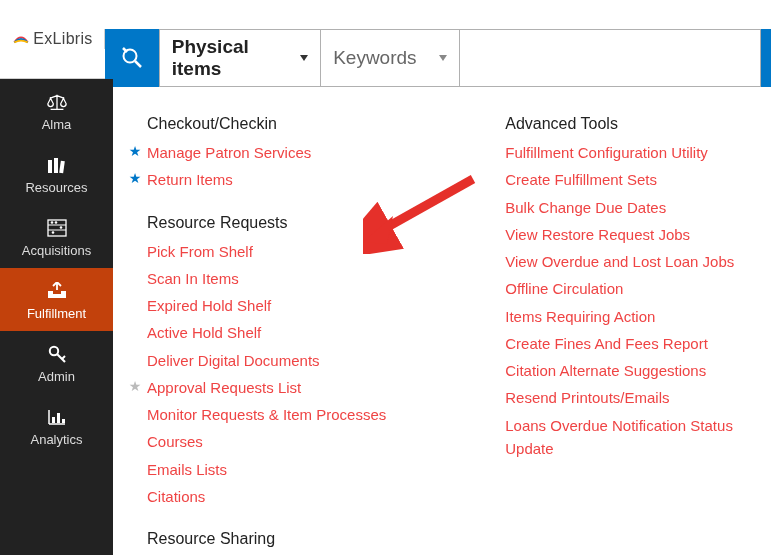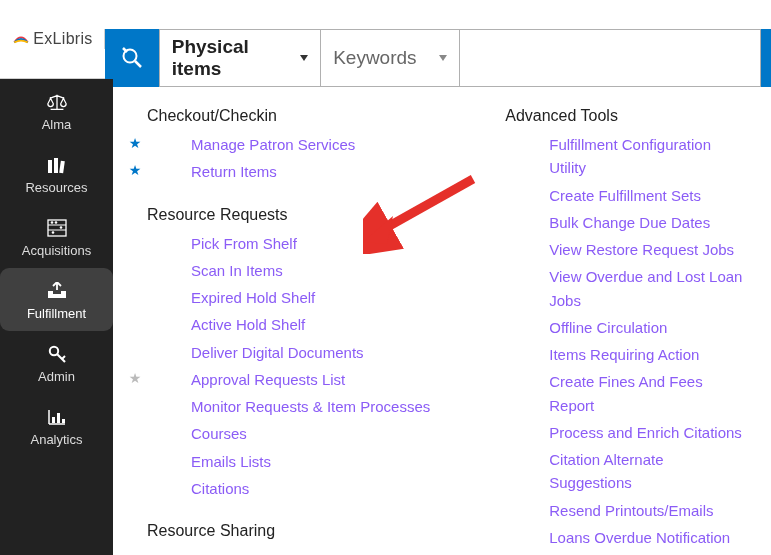--- a/index.html
+++ b/index.html
@@ -15,30 +15,30 @@
   .select-box { background: #ffffff; border: 1px solid #b0b0b0; min-height: 34px; padding: 6px 12px; font-size: 19px; display: flex; align-items: center; gap: 10px; cursor: pointer; color: #222; }
   .select-box.first { border-right: none; font-weight: 600; }
   .select-box.middle { border-right: none; color: #666; font-weight: 400; }
   .select-box.last { width: 330px; }
   .group { display: flex; }
   .caret { width: 0; height: 0; border-left: 4px solid transparent; border-right: 4px solid transparent; border-top: 6px solid #333; }
   .caret.grey { border-top-color: #888; margin-left: 12px; }
   .main { display: flex; height: calc(555px - 50px); }
   .sidenav { width: 113px; background: #222; display: flex; flex-direction: column; }
   .nav-item { color: #ddd; text-align: center; padding: 12px 4px 10px; font-size: 13px; cursor: pointer; }
-  .nav-item.active { background: #404040; color: #fff; border-radius: 9px; }
+  .nav-item.active { background: #c2410c; color: #fff; }
   .nav-icon { height: 22px; display: flex; align-items: center; justify-content: center; margin-bottom: 4px; }
   .nav-icon svg { fill: #fff; }
   .content { flex: 1; padding: 20px 24px 0 34px; display: flex; gap: 70px; overflow: hidden; position: relative; }
   .col { min-width: 0; }
-  .section-title { font-size: 16px; font-weight: 400; color: #222; margin-top: 8px; margin-bottom: 6px; }
+  .section-title { font-size: 16px; font-weight: 400; color: #222; margin-top: 16px; margin-bottom: 6px; }
   .section-title.later { margin-top: 20px; }
   ul.links { list-style: none; }
   ul.links li { display: flex; align-items: flex-start; padding: 2px 0; line-height: 1.55; }
-  ul.links li a { color: #8b5cf6; text-decoration: none; font-size: 15px; margin-left: 44px; }
+  ul.links li a { color: #ef4444; text-decoration: none; font-size: 15px; }
   .star { width: 16px; margin-left: -20px; margin-right: 4px; font-size: 14px; text-align: center; }
   .star.filled { color: #0077c8; }
   .star.hollow { color: #bbb; }
   .arrow-overlay { position: absolute; left: 250px; top: 95px; pointer-events: none; }
 </style>
 </head>
 <body>
 
 <div class="topbar">
   <div class="logo-area">
@@ -218,23 +218,20 @@
         <li>
             <a href="#">Offline Circulation</a>
           </li>
         <li>
             <a href="#">Items Requiring Action</a>
           </li>
         <li>
             <a href="#">Create Fines And Fees Report</a>
           </li>
         <li>
-            <a href="#">Process and Enrich Citations</a>
-          </li>
-        <li>
             <a href="#">Citation Alternate Suggestions</a>
           </li>
         <li>
             <a href="#">Resend Printouts/Emails</a>
           </li>
         <li>
             <a href="#">Loans Overdue Notification Status Update</a>
           </li>
       </ul>
     </div>

